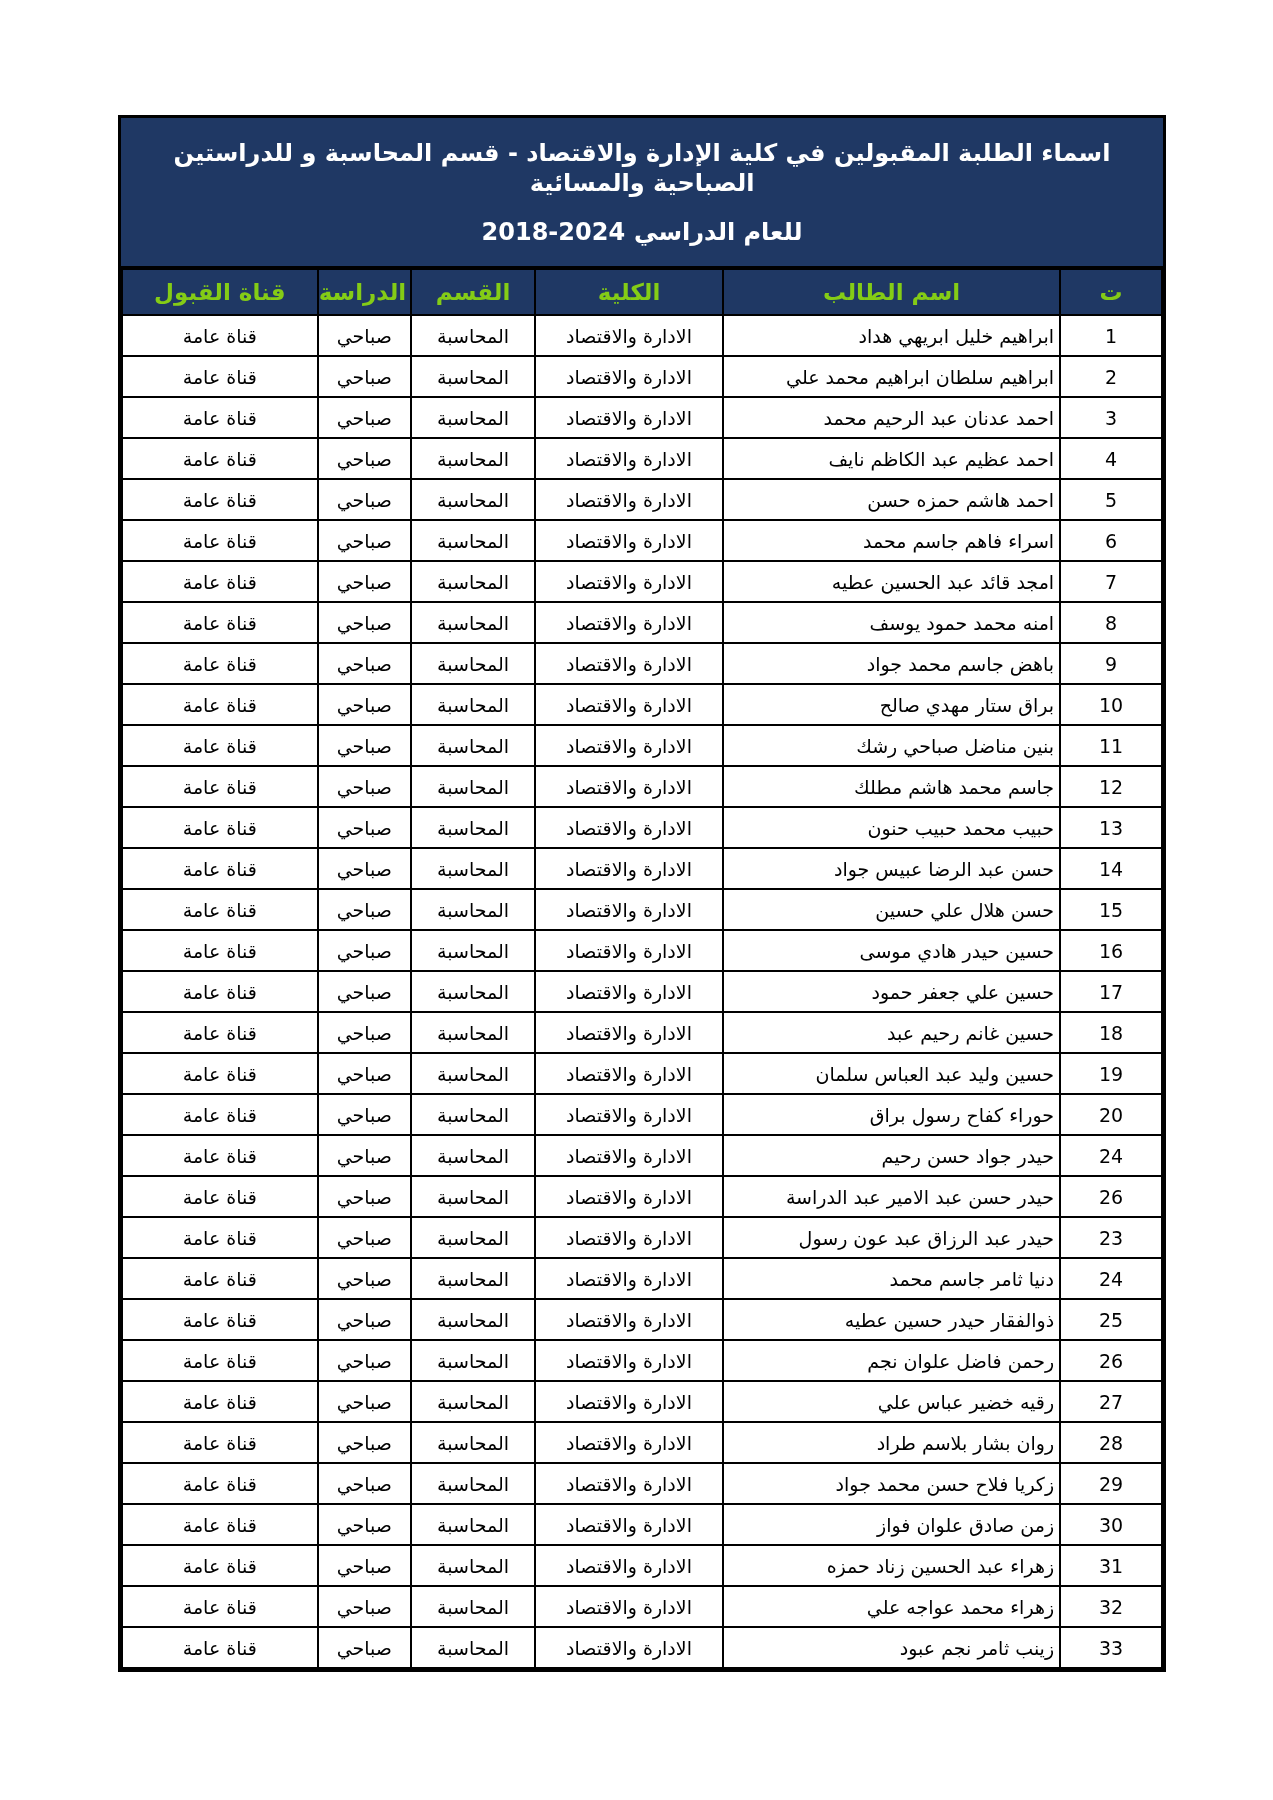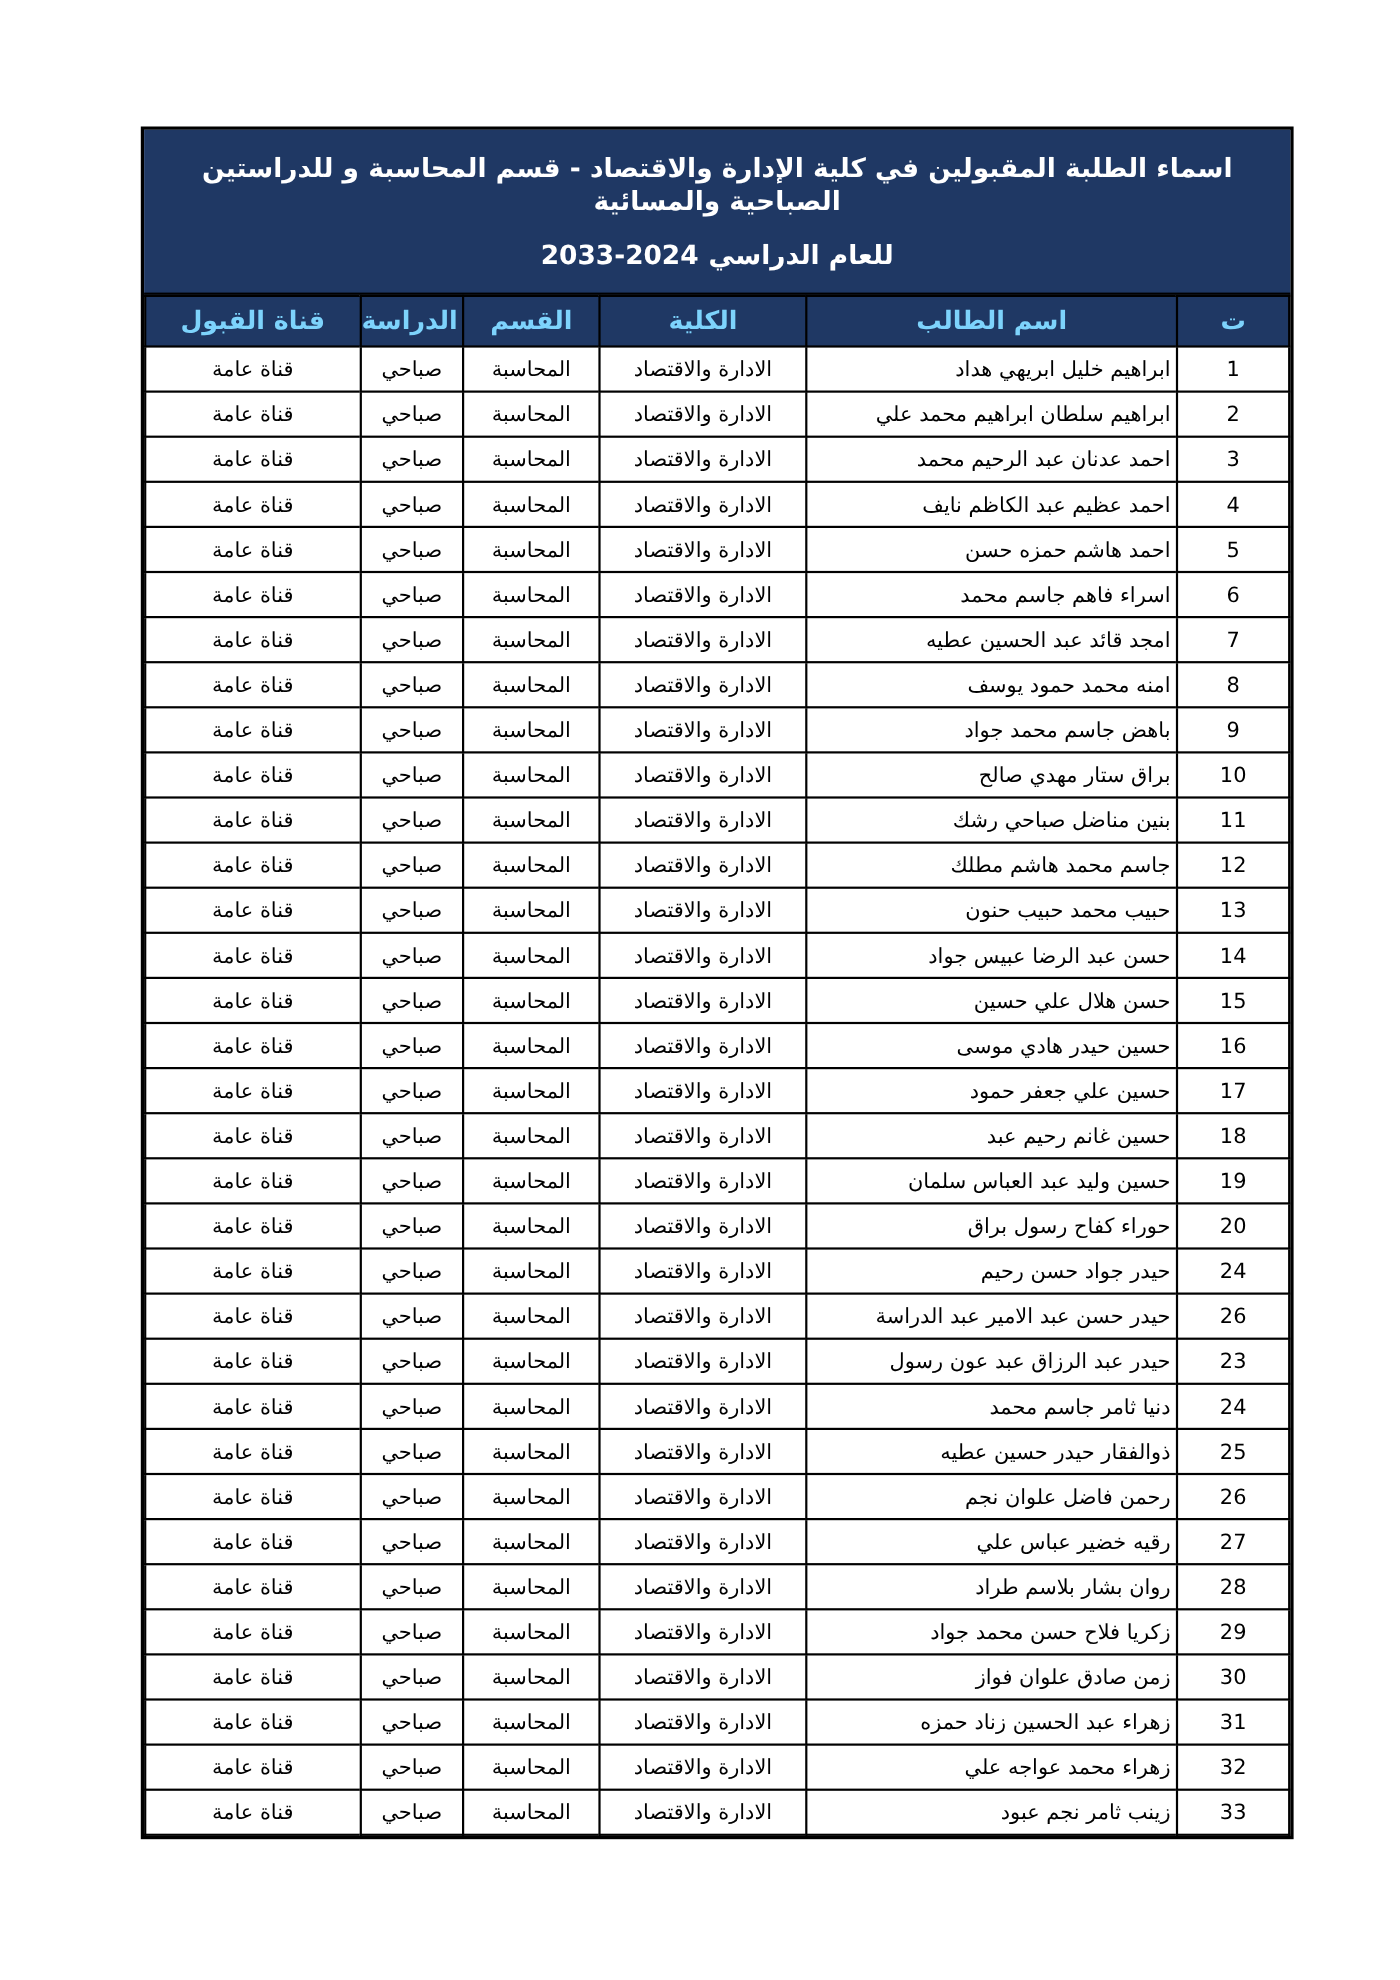--- a/index.html
+++ b/index.html
@@ -12,21 +12,21 @@
     position: relative;
     width: 1273px;
     height: 1800px;
     background: #ffffff;
     overflow: hidden;
     direction: rtl;
   }
   .doc-table {
     position: absolute;
     top: 115px;
-    left: 128px;
+    left: 118px;
     width: 1048px;
     border: 3px solid #000000;
     box-sizing: border-box;
     background: #ffffff;
   }
   .title-block {
     height: 150px;
     background: #1f3864;
     color: #ffffff;
     border-bottom: 2px solid #000000;
@@ -63,21 +63,21 @@
     direction: rtl;
   }
   table.students col.c-no      { width: 9.8%; }
   table.students col.c-name    { width: 32.4%; }
   table.students col.c-college { width: 18.1%; }
   table.students col.c-dept    { width: 11.9%; }
   table.students col.c-study   { width: 9.0%; }
   table.students col.c-channel { width: 18.8%; }
   table.students th {
     background: #1f3864;
-    color: #7dd3fc;
+    color: #84cc16;
     font-weight: bold;
     font-size: 23px;
     height: 44px;
     border: 2px solid #000000;
     text-align: center;
     vertical-align: middle;
     padding: 0 4px;
   }
   table.students td {
     background: #ffffff;
@@ -99,21 +99,21 @@
 </head>
 <body>
 
 <div class="page">
   <div class="doc-table">
 
     <div class="title-block">
       <div class="title-line1">اسماء الطلبة المقبولين في كلية الإدارة والاقتصاد - قسم المحاسبة و للدراستين الصباحية والمسائية</div>
       <div class="title-line2">
         <span>للعام الدراسي</span>
-        <span class="year-ltr">2033-2024</span>
+        <span class="year-ltr">2018-2024</span>
       </div>
     </div>
 
     <table class="students">
       <colgroup>
         <col class="c-no">
           <col class="c-name">
           <col class="c-college">
         <col class="c-dept">
           <col class="c-study">

